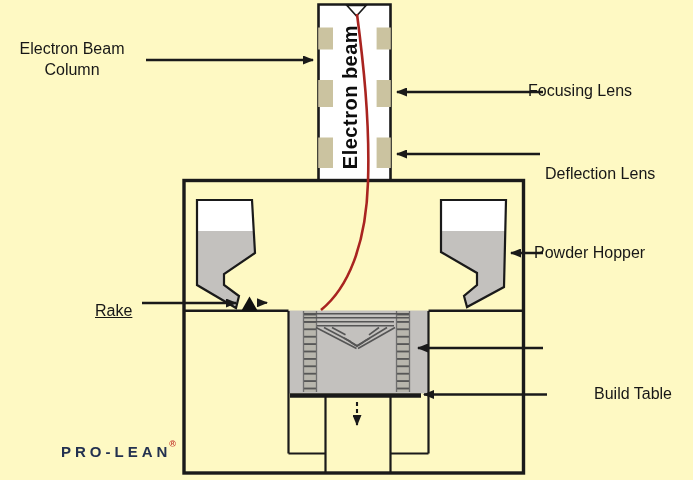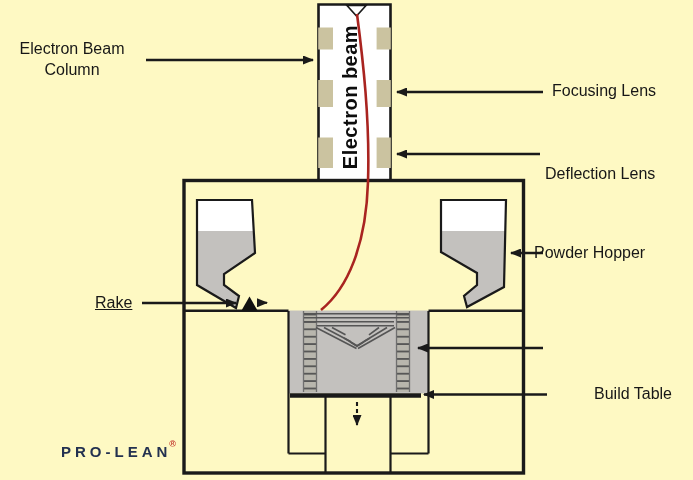--- a/index.html
+++ b/index.html
@@ -111,27 +111,27 @@
       <path d="M540,154 H397" marker-end="url(#ah)"></path>
       <path d="M543,253 H511" marker-end="url(#ah)"></path>
       <path d="M142,303 H236" marker-end="url(#ah)"></path>
       <path d="M543,348 H418" marker-end="url(#ah)"></path>
       <path d="M547,394.5 H424" marker-end="url(#ah)"></path>
     </g>
   </svg>
 
   <div class="lbl wrap" style="left:8px;top:38px;width:128px;">Electron Beam Column</div>
 
-  <div class="lbl" style="left:552px;top:80px;text-align:right;">Focusing Lens</div>
+  <div class="lbl" style="left:528px;top:80px;text-align:right;">Focusing Lens</div>
 
   <div class="lbl" style="left:545px;top:142px;margin-top:21px;">Deflection Lens</div>
 
   <div class="lbl" style="left:534px;top:242px;">Powder Hopper</div>
 
-  <div class="lbl" style="left:95px;top:292px;text-decoration:underline;">Rake</div>
+  <div class="lbl" style="left:95px;top:300px;text-decoration:underline;">Rake</div>
 
 
   <div class="lbl" style="left:554px;top:383px;margin-left:40px;">Build Table</div>
 
   <div class="beam-label">Electron beam</div>
 
   <div class="logo"><span>PRO-LEAN</span><sup>®</sup></div>
 
 </div>
 

